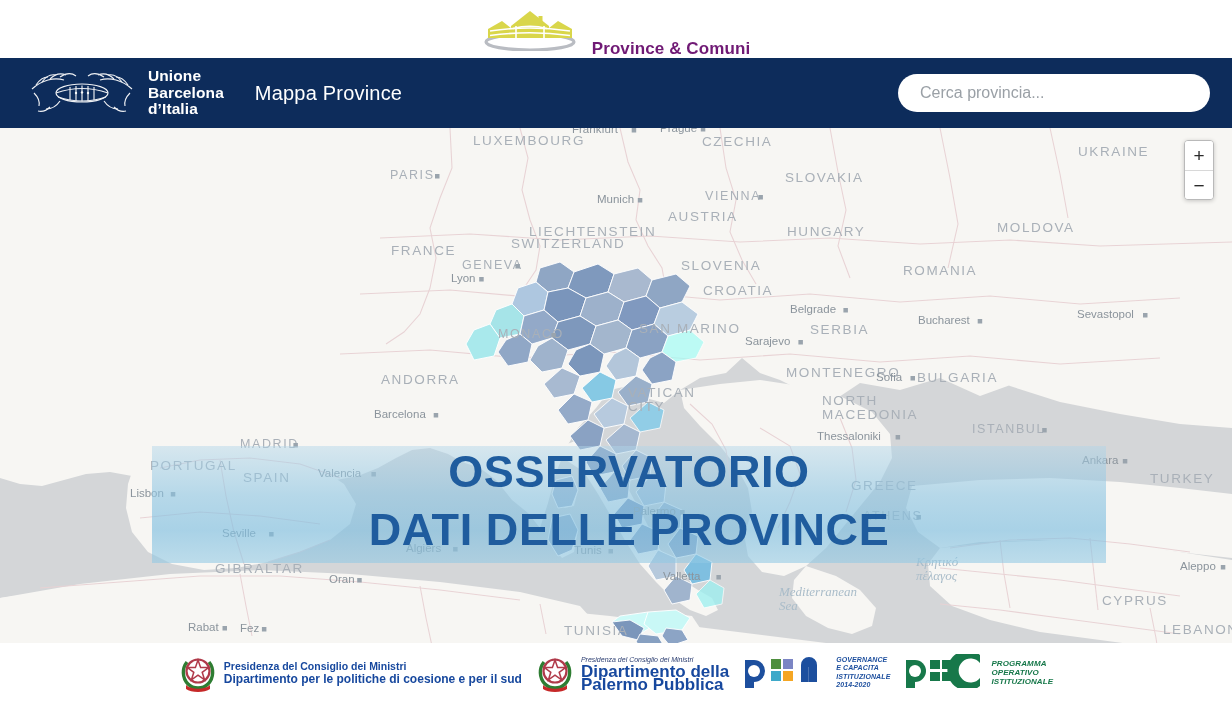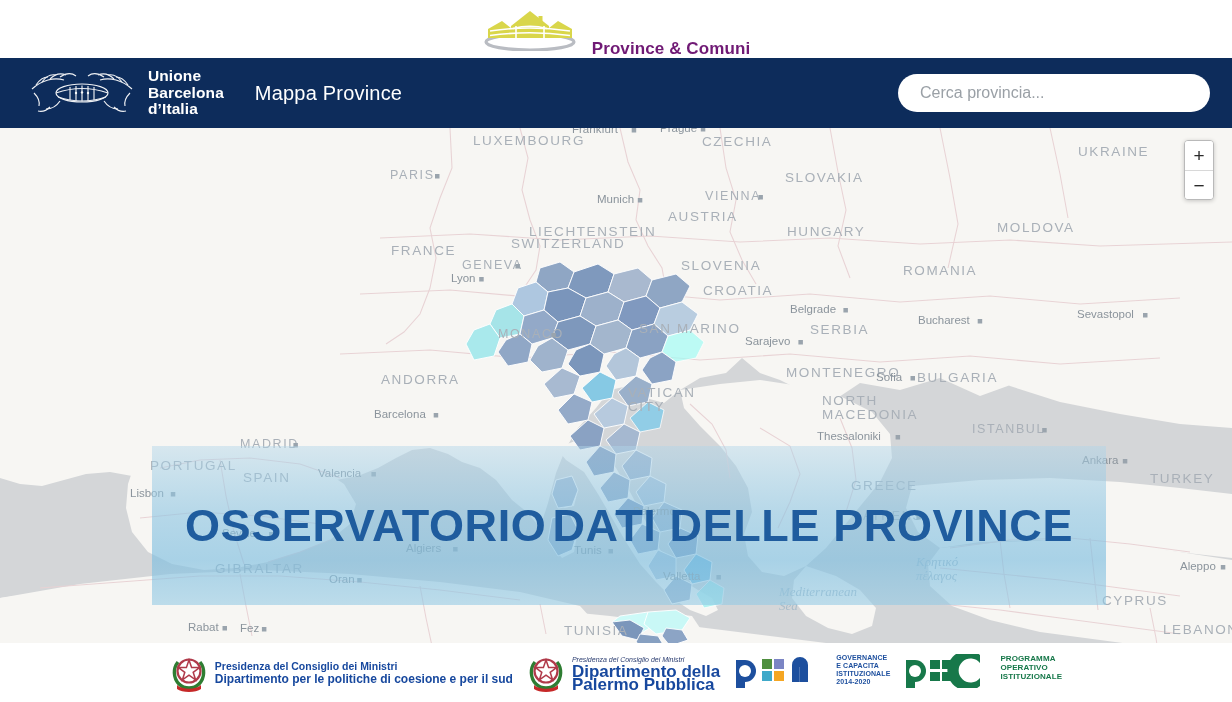--- a/index.html
+++ b/index.html
@@ -74,28 +74,28 @@
     display: block; width: 100%; height: 29px; border: none;
     background: #ffffff; color: #2b2b2b;
     font-family: "Liberation Sans", sans-serif;
     font-size: 19px; line-height: 29px; cursor: pointer; padding: 0;
   }
   .zoom-btn.minus { border-top: 1px solid #d8d8d8; }
 
   
   .overlay-band {
     position: absolute; left: 152px; top: 318px;
-    width: 954px; height: 159px; z-index: 20;
+    width: 954px; height: 117px; z-index: 20;
     background: linear-gradient(180deg,
        rgba(176,213,233,.46) 0%,
        rgba(139,196,226,.60) 42%,
        rgba(128,191,224,.66) 72%,
        rgba(146,201,228,.58) 100%);
-    display: flex; flex-direction: row;
-    align-items: center; justify-content: center;
+    display: flex; flex-direction: column;
+    align-items: center; 
     gap: 6px;
   }
   .overlay-line {
     color: #1f5c9e; font-weight: bold;
     font-size: 45px; line-height: 52px; letter-spacing: .6px;
     white-space: nowrap;
   }
   .overlay-line.l2 { font-size: 45px; }
 
   
@@ -106,21 +106,21 @@
     display: flex; align-items: center; justify-content: center;
     gap: 14px;
   }
   .f-item { display: flex; align-items: center; gap: 7px; }
   .emblem { display: block; }
   .f-lines { display: flex; flex-direction: column; line-height: 12.5px; }
   .f-l1 { font-size: 10.5px; color: #17489e; font-weight: bold; white-space: nowrap; }
   .f-l2 { font-size: 12px; color: #17489e; font-weight: bold; white-space: nowrap; }
   .f-script { font-size: 7px; color: #2b3d70; font-style: italic; white-space: nowrap; }
   .f-dfp1, .f-dfp2 { font-size: 17px; color: #17489e; font-weight: bold; white-space: nowrap; }
-  .logo-pon, .logo-poc { display: flex; gap: 16px; }
+  .logo-pon, .logo-poc { display: flex; align-items: center; gap: 7px; font-style: italic; }
   .pon-txt { display: flex; flex-direction: column; line-height: 8.2px; }
   .pon-txt span { font-size: 7px; font-weight: bold; color: #1d4f9e; letter-spacing: .1px; white-space: nowrap; }
   .poc-txt { display: flex; flex-direction: column; line-height: 9px; }
   .poc-txt span { font-size: 8px; font-weight: bold; color: #17784a; letter-spacing: .1px; white-space: nowrap; }
 </style>
 </head>
 <body>
 
 <div class="page">
 

